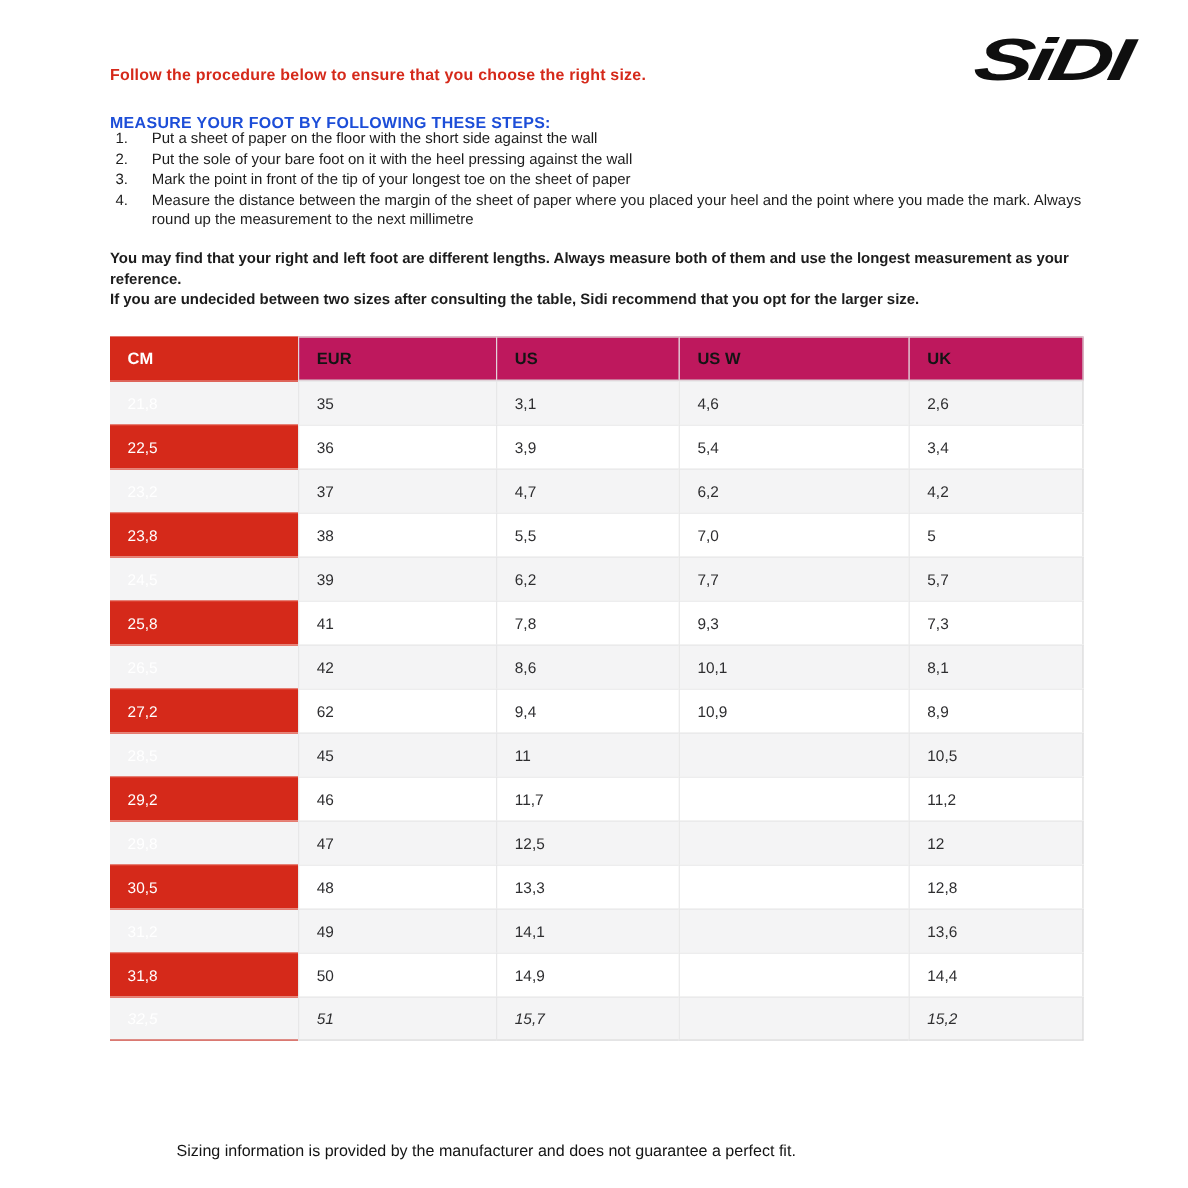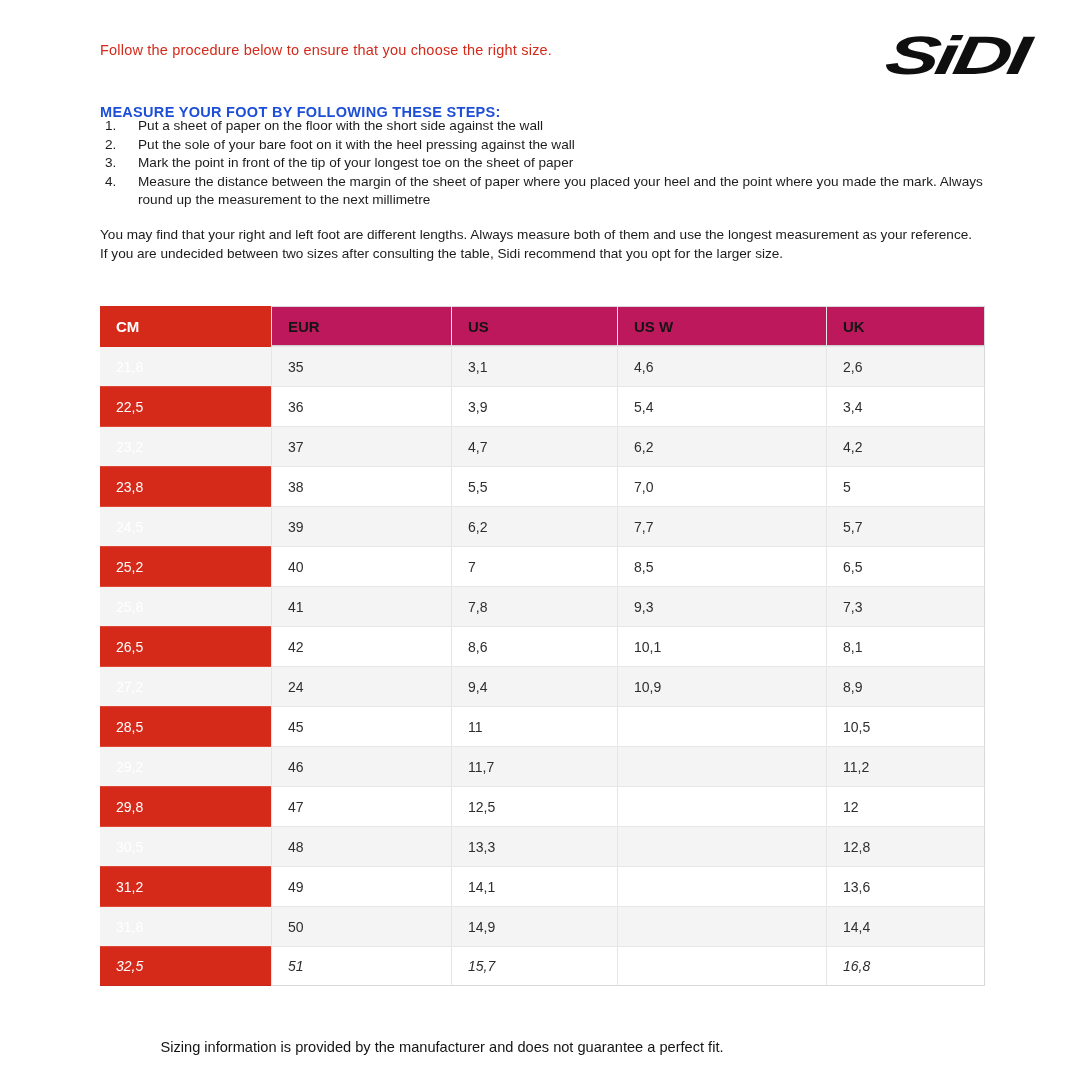--- a/index.html
+++ b/index.html
@@ -6,22 +6,22 @@
     --red:#d5291a;
     --stripe:#f4f4f5;
   }
   *{box-sizing:border-box;}
   html,body{margin:0;padding:0;}
   body{
     width:1080px;height:1080px;position:relative;background:#ffffff;
     font-family:"Liberation Sans",sans-serif;color:#1b1b1b;
   }
   .procedure-title{
-    position:absolute;left:100px;top:42px;
-    font-size:14.5px;font-weight:400;color:var(--red);letter-spacing:.2px;
+    position:absolute;left:100px;top:61px;
+    font-size:14.5px;font-weight:700;color:var(--red);letter-spacing:.2px;
   }
   .logo{
     position:absolute;top:28px;right:54px;
     font-size:54px;font-weight:700;font-style:italic;line-height:1;
     letter-spacing:-3px;color:#0f0f0f;
     transform:skewX(-10deg) scaleX(1.5);transform-origin:center right;
     white-space:nowrap;
   }
   .steps-heading{
     position:absolute;left:100px;top:104px;
@@ -29,21 +29,21 @@
   }
   .steps{
     position:absolute;left:100px;top:117px;width:886px;
     font-size:13.6px;line-height:18.5px;color:#1c1c1c;
   }
   .step{display:flex;}
   .step-num{flex:0 0 38px;width:38px;padding-left:5px;}
   .step-text{flex:1;}
   .notes{
     position:absolute;left:100px;top:226px;width:886px;
-    font-size:13.6px;line-height:18.5px;color:#1c1c1c;
+    font-size:13.6px;line-height:18.5px;color:#1c1c1c;font-weight:bold;
   }
   .notes p{margin:0;}
   .size-table{
     position:absolute;left:100px;top:306px;width:885px;
     border-collapse:separate;border-spacing:0;table-layout:fixed;
   }
   .size-table th,.size-table td{
     height:40px;padding:0 6px 0 16px;text-align:left;vertical-align:middle;
     overflow:hidden;white-space:nowrap;
   }
@@ -154,43 +154,36 @@
         <td>5</td>
       </tr>
       <tr>
         <td>24,5</td>
         <td>39</td>
         <td>6,2</td>
         <td>7,7</td>
         <td>5,7</td>
       </tr>
       <tr>
-        <td>25,2</td>
-        <td>40</td>
-        <td>7</td>
-        <td>8,5</td>
-        <td>6,5</td>
-      </tr>
-      <tr>
         <td>25,8</td>
         <td>41</td>
         <td>7,8</td>
         <td>9,3</td>
         <td>7,3</td>
       </tr>
       <tr>
         <td>26,5</td>
         <td>42</td>
         <td>8,6</td>
         <td>10,1</td>
         <td>8,1</td>
       </tr>
       <tr>
         <td>27,2</td>
-        <td>24</td>
+        <td>62</td>
         <td>9,4</td>
         <td>10,9</td>
         <td>8,9</td>
       </tr>
       <tr>
         <td>28,5</td>
         <td>45</td>
         <td>11</td>
         <td></td>
         <td>10,5</td>
@@ -228,18 +221,18 @@
         <td>50</td>
         <td>14,9</td>
         <td></td>
         <td>14,4</td>
       </tr>
       <tr>
         <td>32,5</td>
         <td>51</td>
         <td>15,7</td>
         <td></td>
-        <td>16,8</td>
+        <td>15,2</td>
       </tr>
     </tbody>
 </table>
 
 <div class="footer-disclaimer">Sizing information is provided by the manufacturer and does not guarantee a perfect fit.</div>
 
 </body></html>

